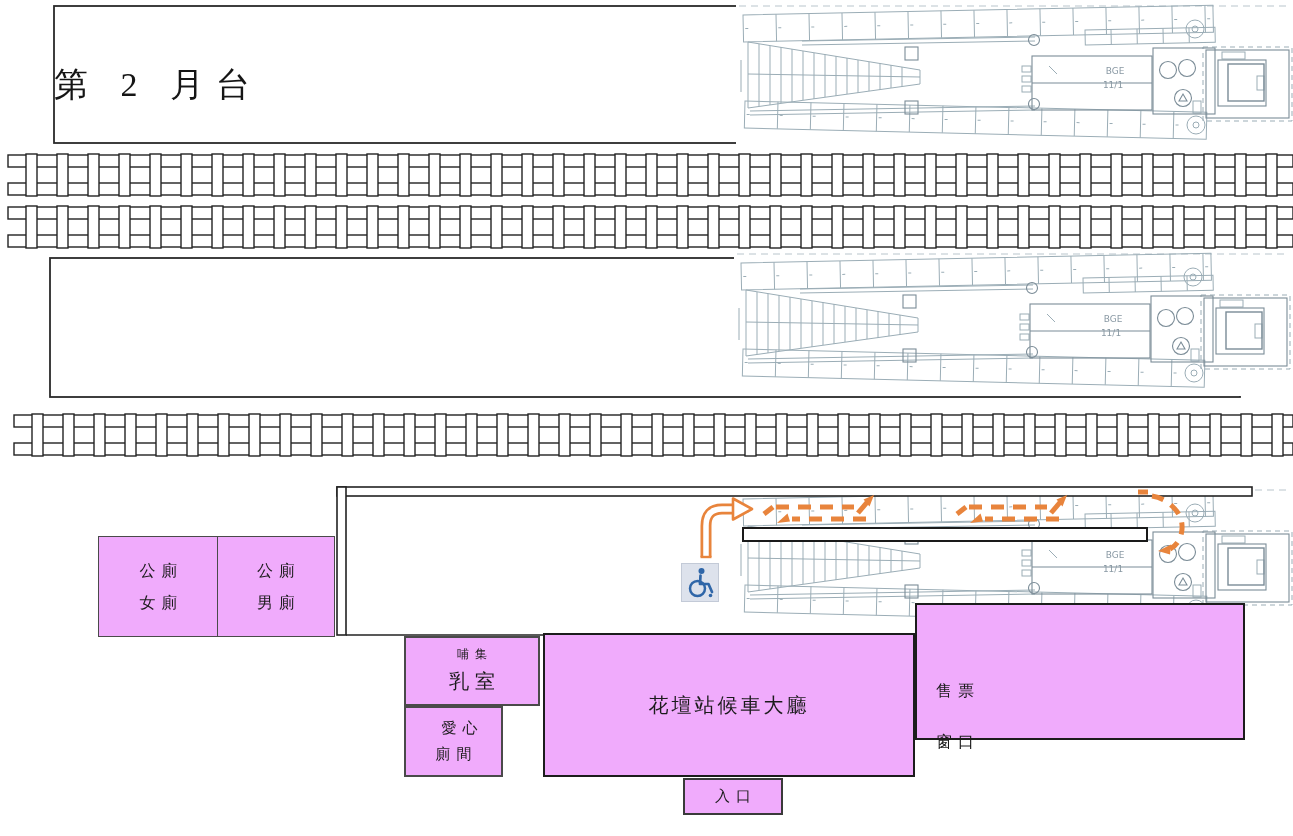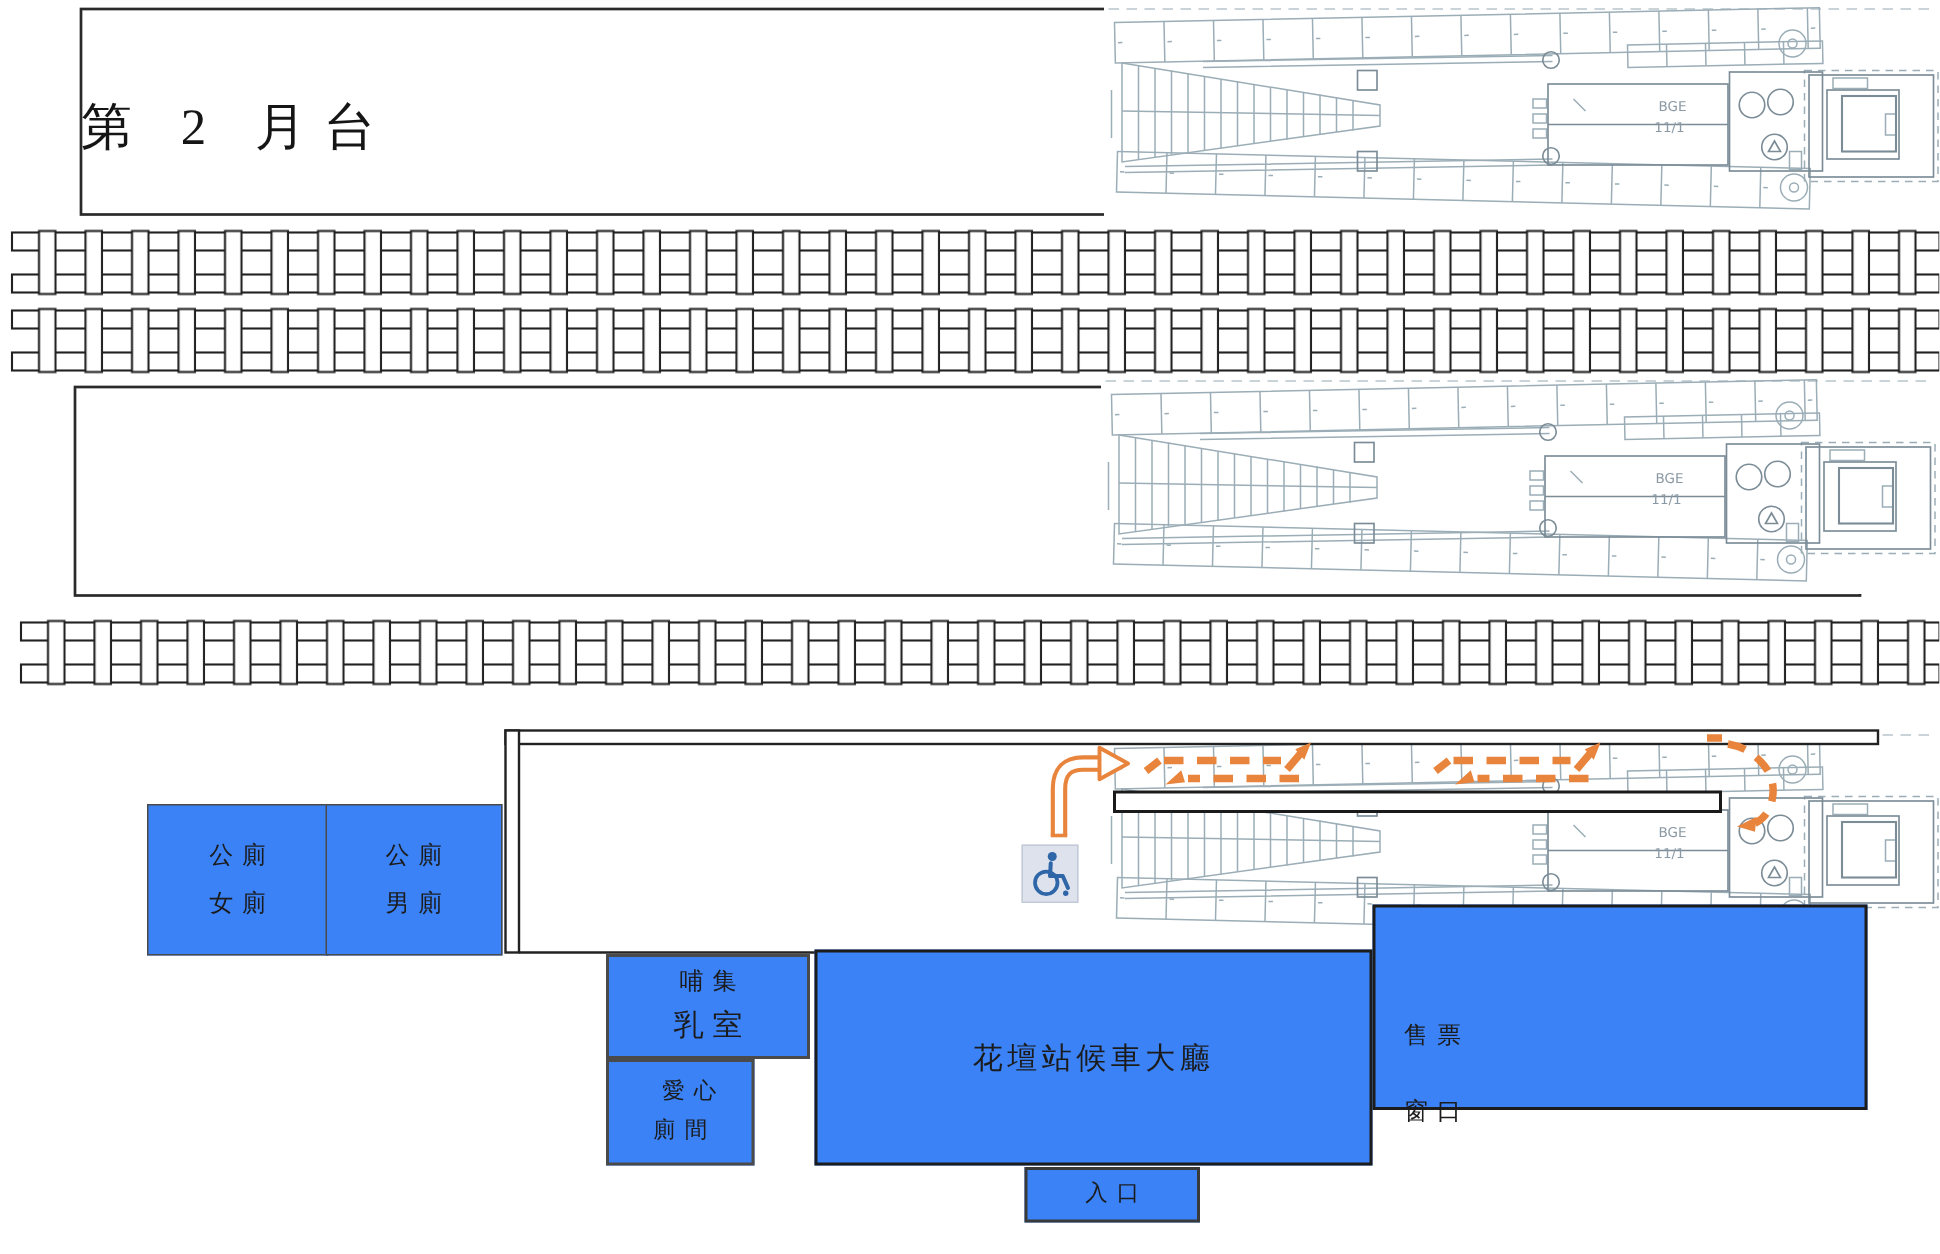--- a/index.html
+++ b/index.html
@@ -1,21 +1,21 @@
 <!DOCTYPE html>
 <html style="--ink: #222222; --room-border: #4a4a4a; --sketch: #9badb6; --sketch-dark: #7b8c97; --orange: #e8843c; --wheelchair-blue: #2f66a8; --wheelchair-bg: #dde2ec;"><head>
 <meta charset="utf-8">
 <style>
   html,body{margin:0;padding:0;background:#fff;}
   .stage{position:relative;width:1293px;height:836px;background:#fff;overflow:hidden;
          font-family:"Liberation Serif","DejaVu Serif",serif;color:#1b1b1b;}
   svg.bg{position:absolute;left:0;top:0;}
   .label{position:absolute;text-align:left;color:#151515;}
   .plabel{font-size:34px;letter-spacing:12px;white-space:nowrap;}
-  .room{position:absolute;background:#3b82f6;display:flex;flex-direction:column;
+  .room{position:absolute;background:#f0abfc;display:flex;flex-direction:column;
         align-items:center;justify-content:center;box-sizing:border-box;}
   .room .ln{font-size:16px;letter-spacing:6px;line-height:1.95;text-indent:6px;}
   .toilet{border:1.6px solid #4a4a4a;}
   .nursing,.acc{border:2px solid #4a4a4a;}
   .hall{border:2px solid #1c1c1c;}
   .hall .big{font-size:20px;letter-spacing:3px;white-space:nowrap;}
   .ticket{border:2.4px solid #1c1c1c;align-items:flex-start;justify-content:flex-start;
           padding:50px 0 0 13px;}
   .ticket .ln{line-height:1.85;margin-top:21px;}
   .entrance{border:2px solid #3a3a3a;}
@@ -163,35 +163,35 @@
 
   <div class="room toilet" style="left:98px;top:536px;width:121px;height:101px;">
     <span class="ln">公廁</span>
     <span class="ln">女廁</span>
   </div>
   <div class="room toilet" style="left:217px;top:536px;width:118px;height:101px;">
     <span class="ln">公廁</span>
     <span class="ln">男廁</span>
   </div>
   <div class="room nursing" style="left:404px;top:636px;width:136px;height:70px;">
-    <span class="ln" style="font-size:16px;line-height:1.6;">哺集</span>
+    <span class="ln" style="font-size:12px;line-height:1.6;">哺集</span>
     <span class="ln" style="font-size:20px;line-height:1.6;">乳室</span>
   </div>
   <div class="room acc" style="left:404px;top:706px;width:99px;height:71px;">
     <span class="ln" style="font-size:15px;line-height:1.7;margin-left:12px;">愛心</span>
     <span class="ln" style="font-size:15px;line-height:1.7;">廁間</span>
   </div>
   <div class="room hall" style="left:543px;top:633px;width:372px;height:144px;">
     <span class="big">花壇站候車大廳</span>
   </div>
   <div class="room ticket" style="left:915px;top:603px;width:330px;height:137px;">
     <span class="ln">售票</span>
     <span class="ln">窗口</span>
   </div>
-  <div class="room entrance" style="left:683px;top:778px;width:117px;height:37px;">
+  <div class="room entrance" style="left:683px;top:778px;width:100px;height:37px;">
     <span class="ln">入口</span>
   </div>
 
   <div class="wc-box">
     <svg width="32" height="33" viewBox="0 0 32 33">
       <g stroke="var(--wheelchair-blue,#2f66a8)" fill="none" stroke-width="2.7" stroke-linecap="round" stroke-linejoin="round">
         <circle cx="17.5" cy="5" r="3" fill="var(--wheelchair-blue,#2f66a8)" stroke="none"></circle>
         <path d="M16.5 9.5 L16 18 H24.5 L28 26"></path>
         <circle cx="13.5" cy="22.5" r="7.5" stroke-width="2.5"></circle>
         <circle cx="26.5" cy="29.5" r="1.8" fill="var(--wheelchair-blue,#2f66a8)" stroke="none"></circle>

